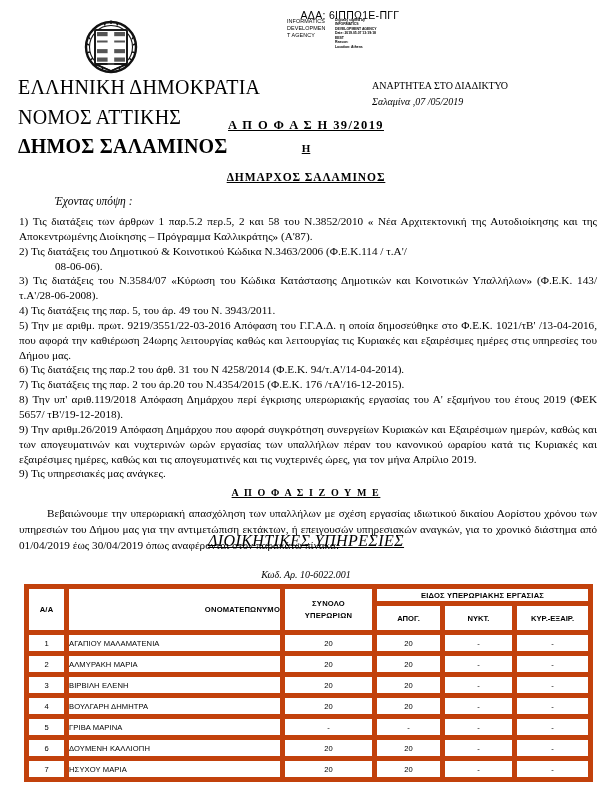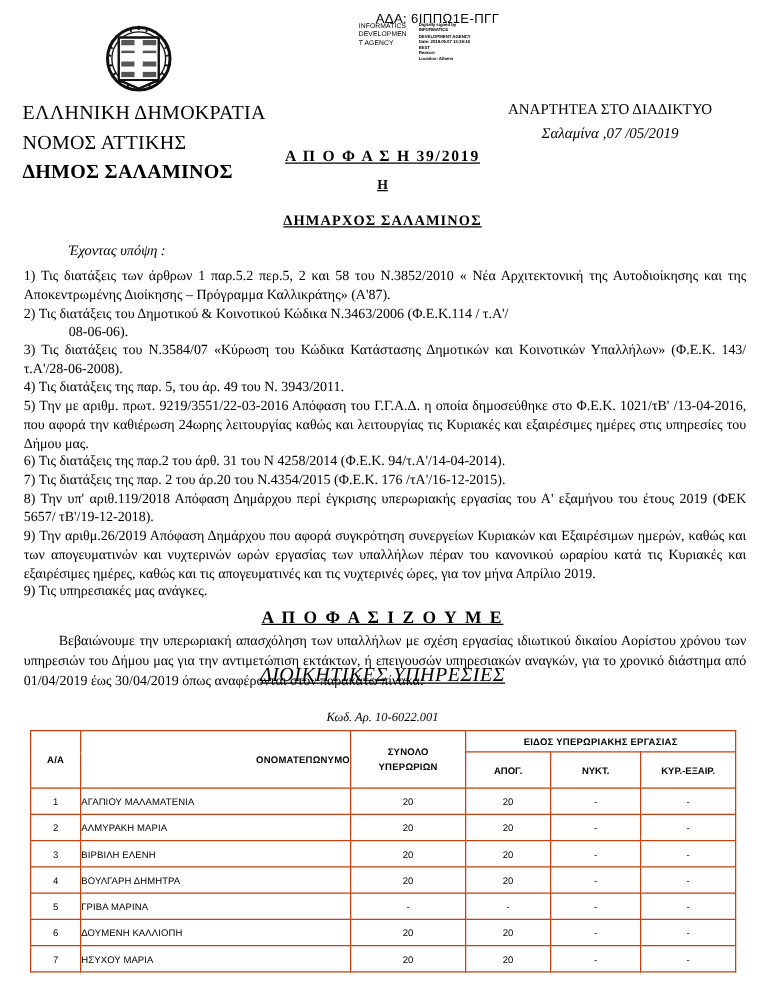--- a/index.html
+++ b/index.html
@@ -56,36 +56,35 @@
     letter-spacing: -0.05px;
   }
   .sig-right div { white-space: nowrap; }
 
   
   .emblem { position: absolute; top: 19px; left: 83px; width: 56px; height: 56px; }
 
   
   .hdr-left {
     position: absolute;
-    top: 79px;
+    top: 73px;
     left: 18px;
     width: 290px;
-    font-size: 16px;
+    font-size: 20px;
     line-height: 1.48;
     letter-spacing: 0.2px;
   }
   .hdr-left .bold { font-weight: bold; }
 
   .hdr-right {
     position: absolute;
     top: 78px;
     left: 372px;
     width: 232px;
-    text-align: center;
-    font-size: 12px;
+    font-size: 10px;
     line-height: 1.62;
   }
   .hdr-right .place { font-style: italic; }
 
   
   .title-decision {
     position: absolute;
     top: 118px; left: 0; width: 612px;
     text-align: center;
     font-size: 12.5px;
@@ -130,21 +129,21 @@
     line-height: 1.325;
   }
   .clause { text-align: justify; margin: 0; }
   .cl-ind { padding-left: 36px; }
 
   
   .apofasizoume {
     position: absolute;
     top: 487px; left: 0; width: 612px;
     text-align: center;
-    font-size: 14px;
+    font-size: 10px;
     font-weight: bold;
     letter-spacing: 1.6px;
   }
   .apofasizoume span { text-decoration: underline; }
 
   .decision-body {
     position: absolute;
     top: 505px;
     left: 19px;
     width: 578px;
@@ -169,21 +168,21 @@
     top: 569px; left: 0; width: 612px;
     text-align: center;
     font-size: 10px;
     font-style: italic;
   }
 
   
   .tbl-wrap { position: absolute; top: 584px; left: 24px; width: 564px; }
   table.ot { border-collapse: collapse; width: 564px; table-layout: fixed; }
   table.ot td, table.ot th {
-    border: 1px solid #c2410c;
+    border: 5px solid #c2410c;
     font-family: "Liberation Sans", "DejaVu Sans", sans-serif;
     font-size: 7.6px;
     padding: 0;
     vertical-align: middle;
   }
   .th-main {
     font-weight: bold;
     text-align: center;
     letter-spacing: 0.2px;
   }

